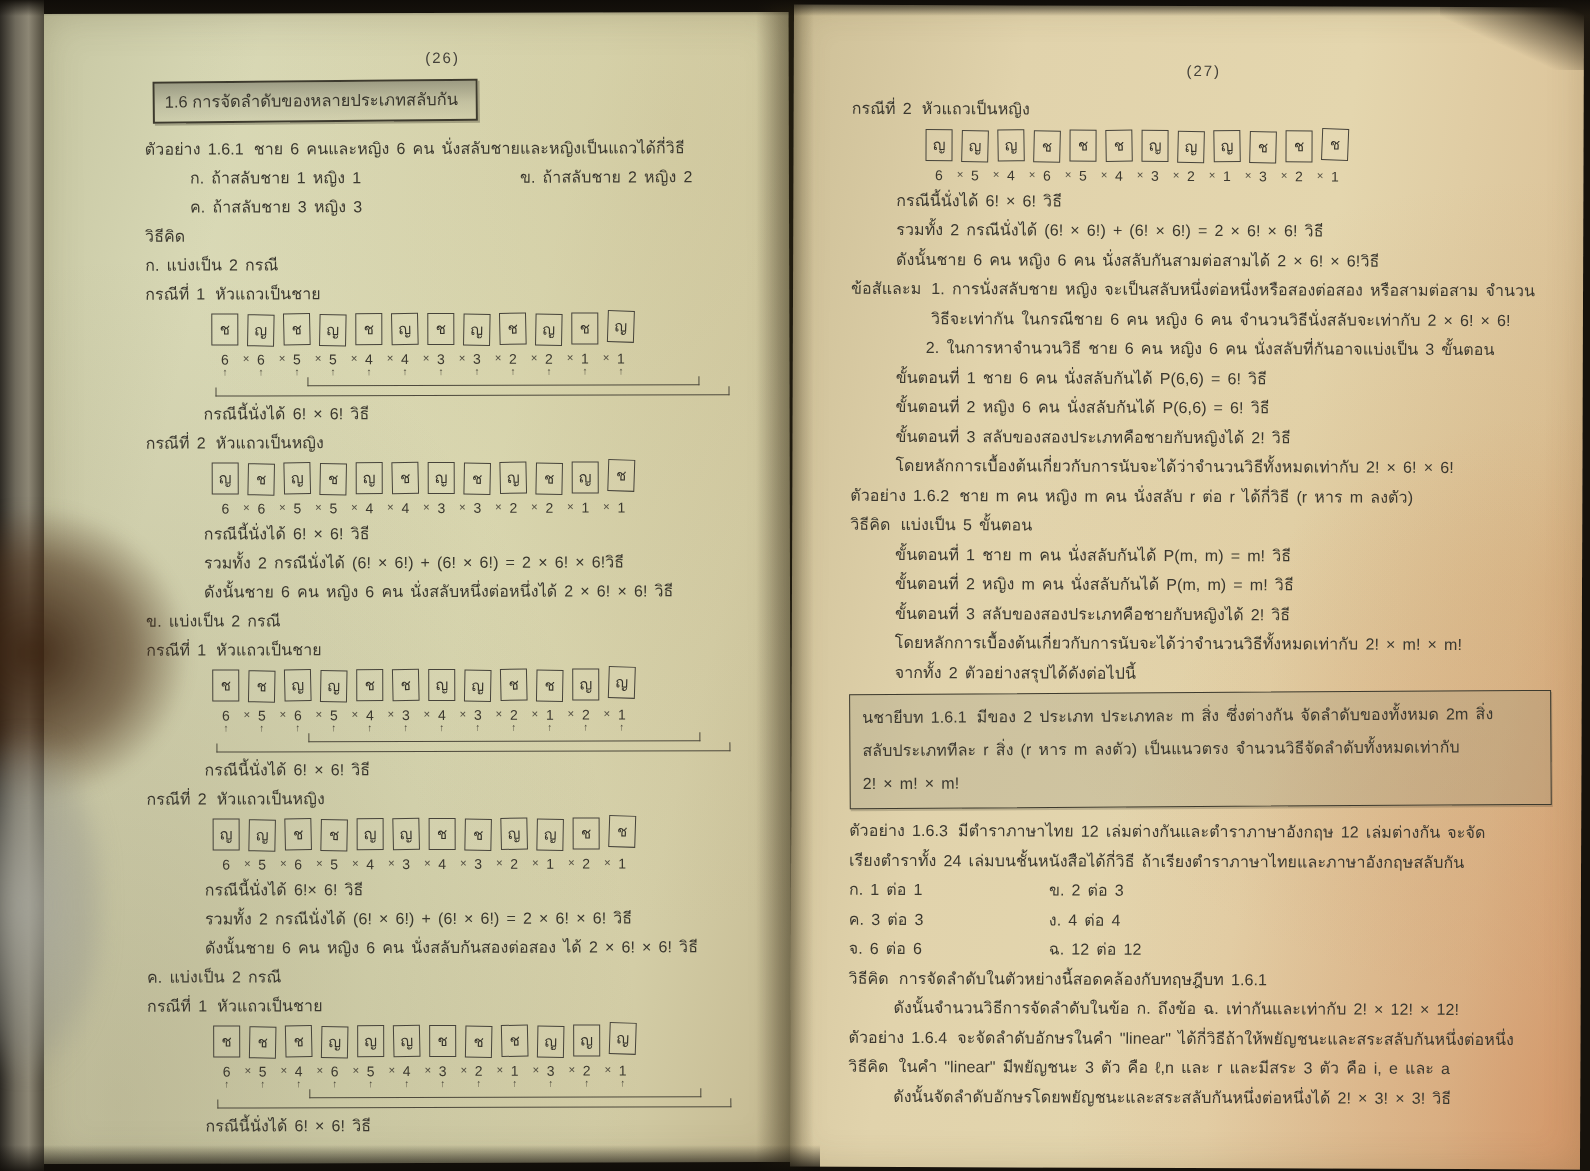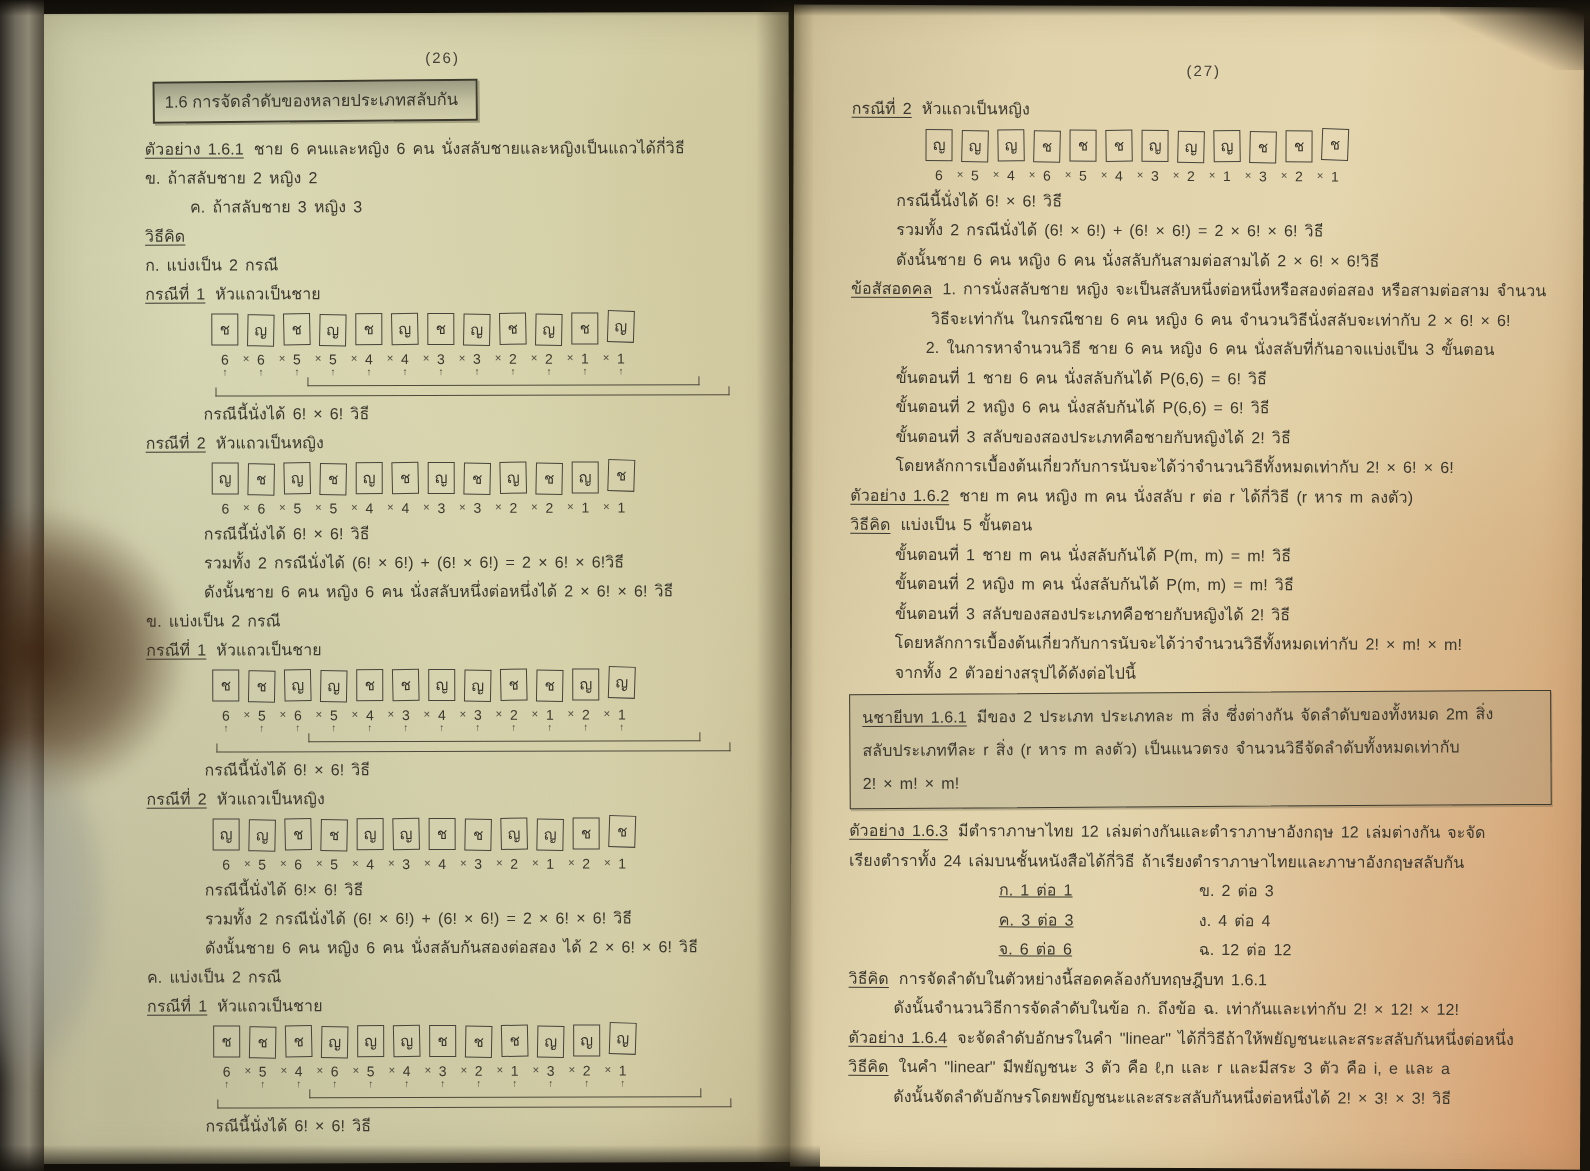--- a/index.html
+++ b/index.html
@@ -45,21 +45,21 @@
   .vignette-bottom{position:absolute;left:0;bottom:0;width:820px;height:26px;z-index:7;
     background:linear-gradient(0deg,rgba(15,12,8,0.85),transparent);}
   
   .content{position:relative;z-index:3;}
   .page-left .content{padding:36px 48px 0 104px;}
   .page-right .content{padding:56px 28px 0 58px;font-size:16px;}
   .pgnum{text-align:center;font-size:15px;letter-spacing:2px;margin-bottom:14px;color:#44413a;}
   .page-right .pgnum{margin-bottom:16px;}
   .ln{line-height:29px;min-height:29px;font-size:16px;letter-spacing:0.1px;word-spacing:2.5px;color:#3b382f;}
   .page-right .ln{line-height:29.5px;}
-  .u{text-decoration:underline;text-underline-offset:3px;}
+  .u{text-underline-offset:3px;}
   .lbl{margin-right:10px;}
   .ind45{margin-left:45px;}
   .ind58{margin-left:58px;}
   .ind75{margin-left:75px;}
   .ind80{margin-left:80px;}
   .opts{display:flex;}
   .opts .optA{margin-left:45px;width:330px;}
   .secbox-wrap{margin:2px 0 12px 8px;}
   .secbox{display:inline-block;border:2px solid #3d3a2e;padding:5px 18px 7px 10px;font-size:16.5px;
     background:linear-gradient(180deg,rgba(110,110,96,0.55) 0%,rgba(150,150,132,0.30) 55%,rgba(170,168,148,0.12) 100%);
@@ -82,37 +82,38 @@
   .ar::before{content:"\2191";}
   .brk{height:8px;border-left:1.3px solid #4d493c;border-right:1.3px solid #4d493c;border-bottom:1.3px solid #4d493c;}
   .brk1{margin:0 42px 0 96px;}
   .brk2{margin:1px 12px 0 4px;}
   
   .thmbox{border:1.8px solid #3d3a2e;background:rgba(135,135,115,0.22);
     padding:6px 16px 8px 12px;margin:4px 2px 10px 0;transform:rotate(-0.55deg);
     box-shadow:1px 2px 0 rgba(70,66,50,0.25);}
   .thmbox .ln{line-height:33px;}
   .optgrid{display:flex;}
-  .optgrid .ocl{margin-left:150px;width:200px;text-decoration:underline;}
+  .optgrid .ocl{width:200px;}
 </style>
 </head>
 <body>
 
 <div class="page page-left">
   <div class="content">
     <div class="pgnum">(26)</div>
 
     <div class="secbox-wrap">
       <div class="secbox">1.6 การจัดลำดับของหลายประเภทสลับกัน</div>
     </div>
 
     <div class="ln">
       <span class="u lbl">ตัวอย่าง 1.6.1</span><span>ชาย 6 คนและหญิง 6 คน นั่งสลับชายและหญิงเป็นแถวได้กี่วิธี</span>
     </div>
     <div class="ln opts">
+      <span class="optA">ก. ถ้าสลับชาย 1 หญิง 1</span>
       <span>ข. ถ้าสลับชาย 2 หญิง 2</span>
     </div>
     <div class="ln ind45">ค. ถ้าสลับชาย 3 หญิง 3</div>
 
     <div class="ln">
       <span class="u">วิธีคิด</span>
     </div>
     <div class="ln">ก. แบ่งเป็น 2 กรณี</div>
 
     <div class="ln">
@@ -383,21 +384,21 @@
           <span class="nm">3</span>
           <span class="nm">2</span>
           <span class="nm">1</span>
         </div>
     </div>
     <div class="ln ind45">กรณีนี้นั่งได้  6! × 6! วิธี</div>
     <div class="ln ind45">รวมทั้ง 2 กรณีนั่งได้ (6! × 6!) + (6! × 6!) = 2 × 6! × 6! วิธี</div>
     <div class="ln ind45">ดังนั้นชาย 6 คน หญิง 6 คน นั่งสลับกันสามต่อสามได้ 2 × 6! × 6!วิธี</div>
 
     <div class="ln">
-      <span class="u lbl">ข้อสัสอดคล</span><span>1. การนั่งสลับชาย หญิง จะเป็นสลับหนึ่งต่อหนึ่งหรือสองต่อสอง หรือสามต่อสาม จำนวน</span>
+      <span class="u lbl">ข้อสัและม</span><span>1. การนั่งสลับชาย หญิง จะเป็นสลับหนึ่งต่อหนึ่งหรือสองต่อสอง หรือสามต่อสาม จำนวน</span>
     </div>
     <div class="ln ind80">วิธีจะเท่ากัน ในกรณีชาย 6 คน หญิง 6 คน จำนวนวิธีนั่งสลับจะเท่ากับ 2 × 6! × 6!</div>
     <div class="ln ind75">2. ในการหาจำนวนวิธี ชาย 6 คน หญิง 6 คน นั่งสลับที่กันอาจแบ่งเป็น 3 ขั้นตอน</div>
     <div class="ln ind45">ขั้นตอนที่ 1 ชาย 6 คน นั่งสลับกันได้  P(6,6) = 6! วิธี</div>
     <div class="ln ind45">ขั้นตอนที่ 2 หญิง 6 คน นั่งสลับกันได้  P(6,6) = 6! วิธี</div>
     <div class="ln ind45">ขั้นตอนที่ 3 สลับของสองประเภทคือชายกับหญิงได้  2! วิธี</div>
     <div class="ln ind45">โดยหลักการเบื้องต้นเกี่ยวกับการนับจะได้ว่าจำนวนวิธีทั้งหมดเท่ากับ 2! × 6! × 6!</div>
 
     <div class="ln">
       <span class="u lbl">ตัวอย่าง 1.6.2</span><span>ชาย m คน หญิง m คน นั่งสลับ r ต่อ r ได้กี่วิธี  (r หาร m ลงตัว)</span>

